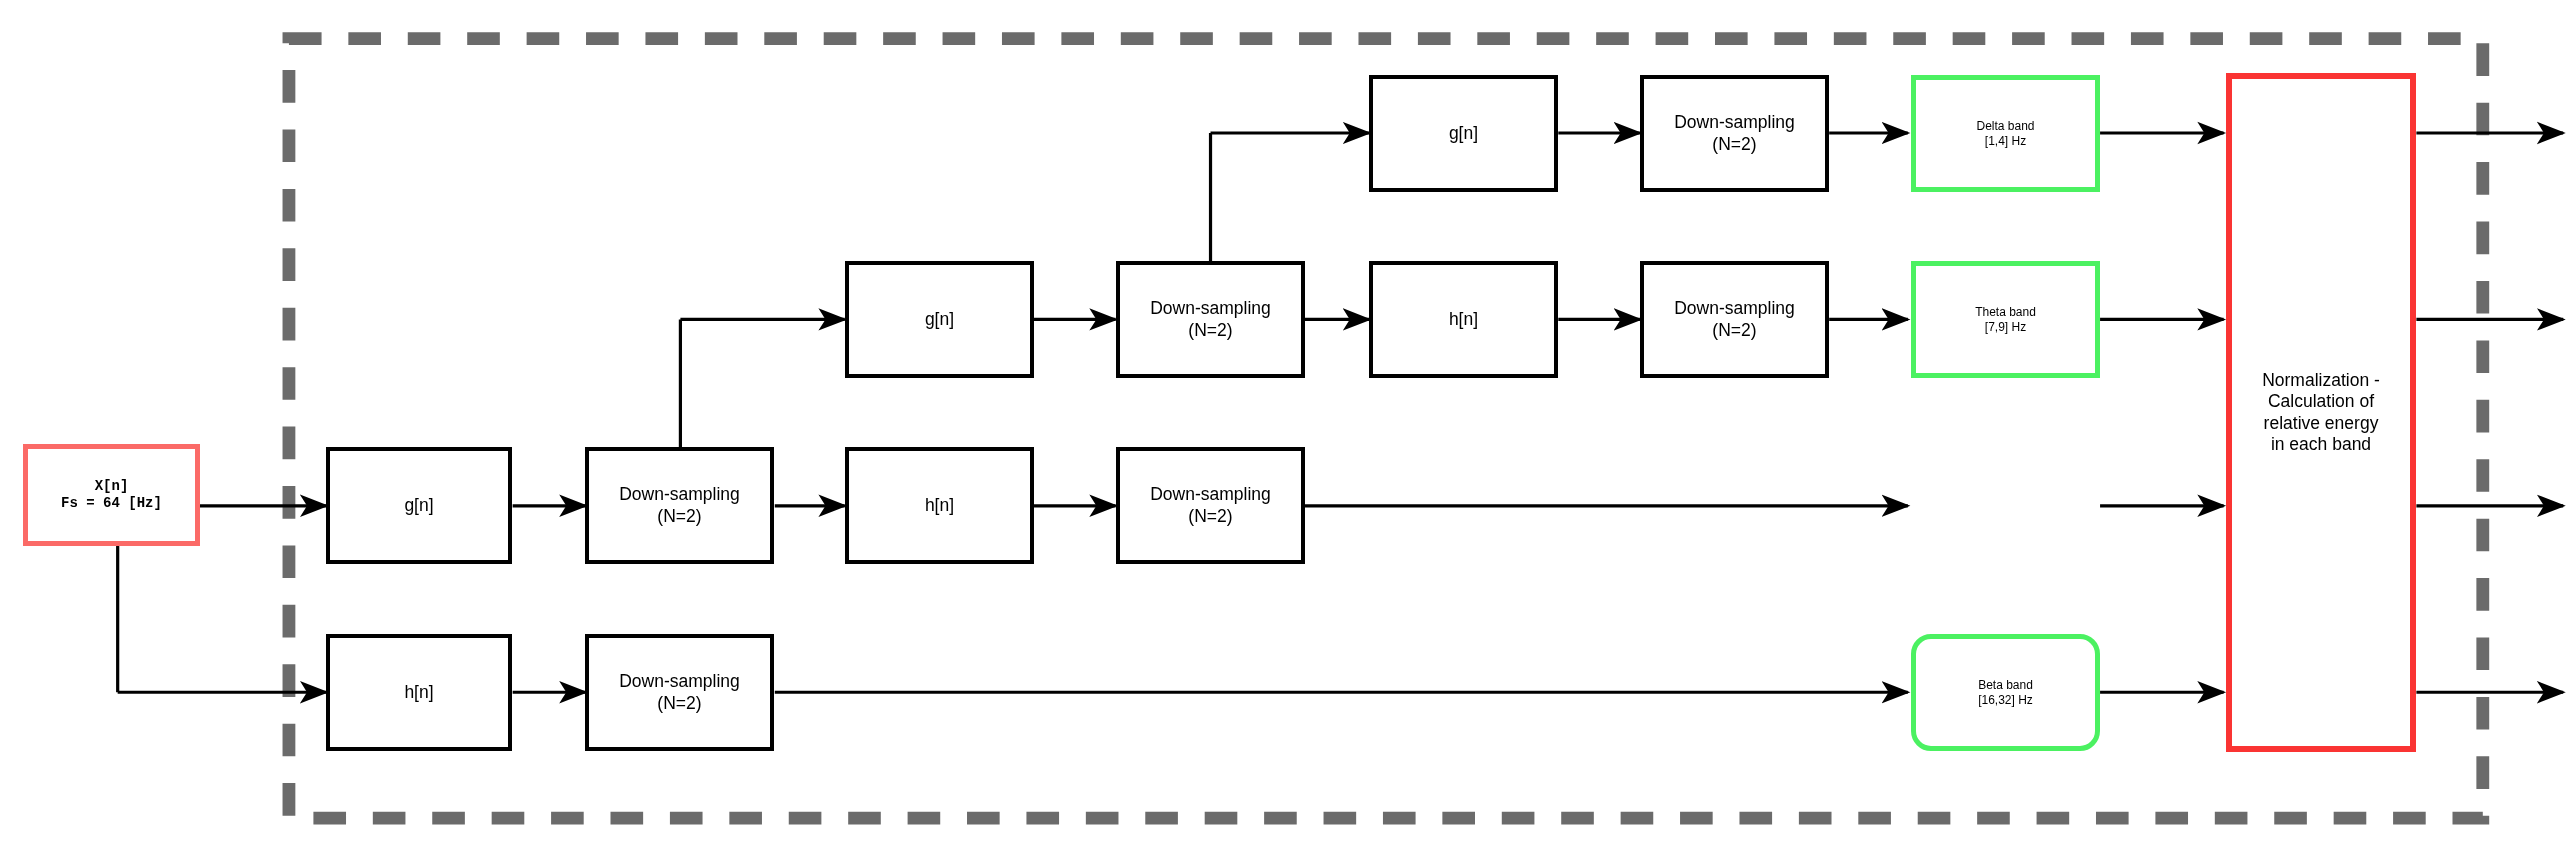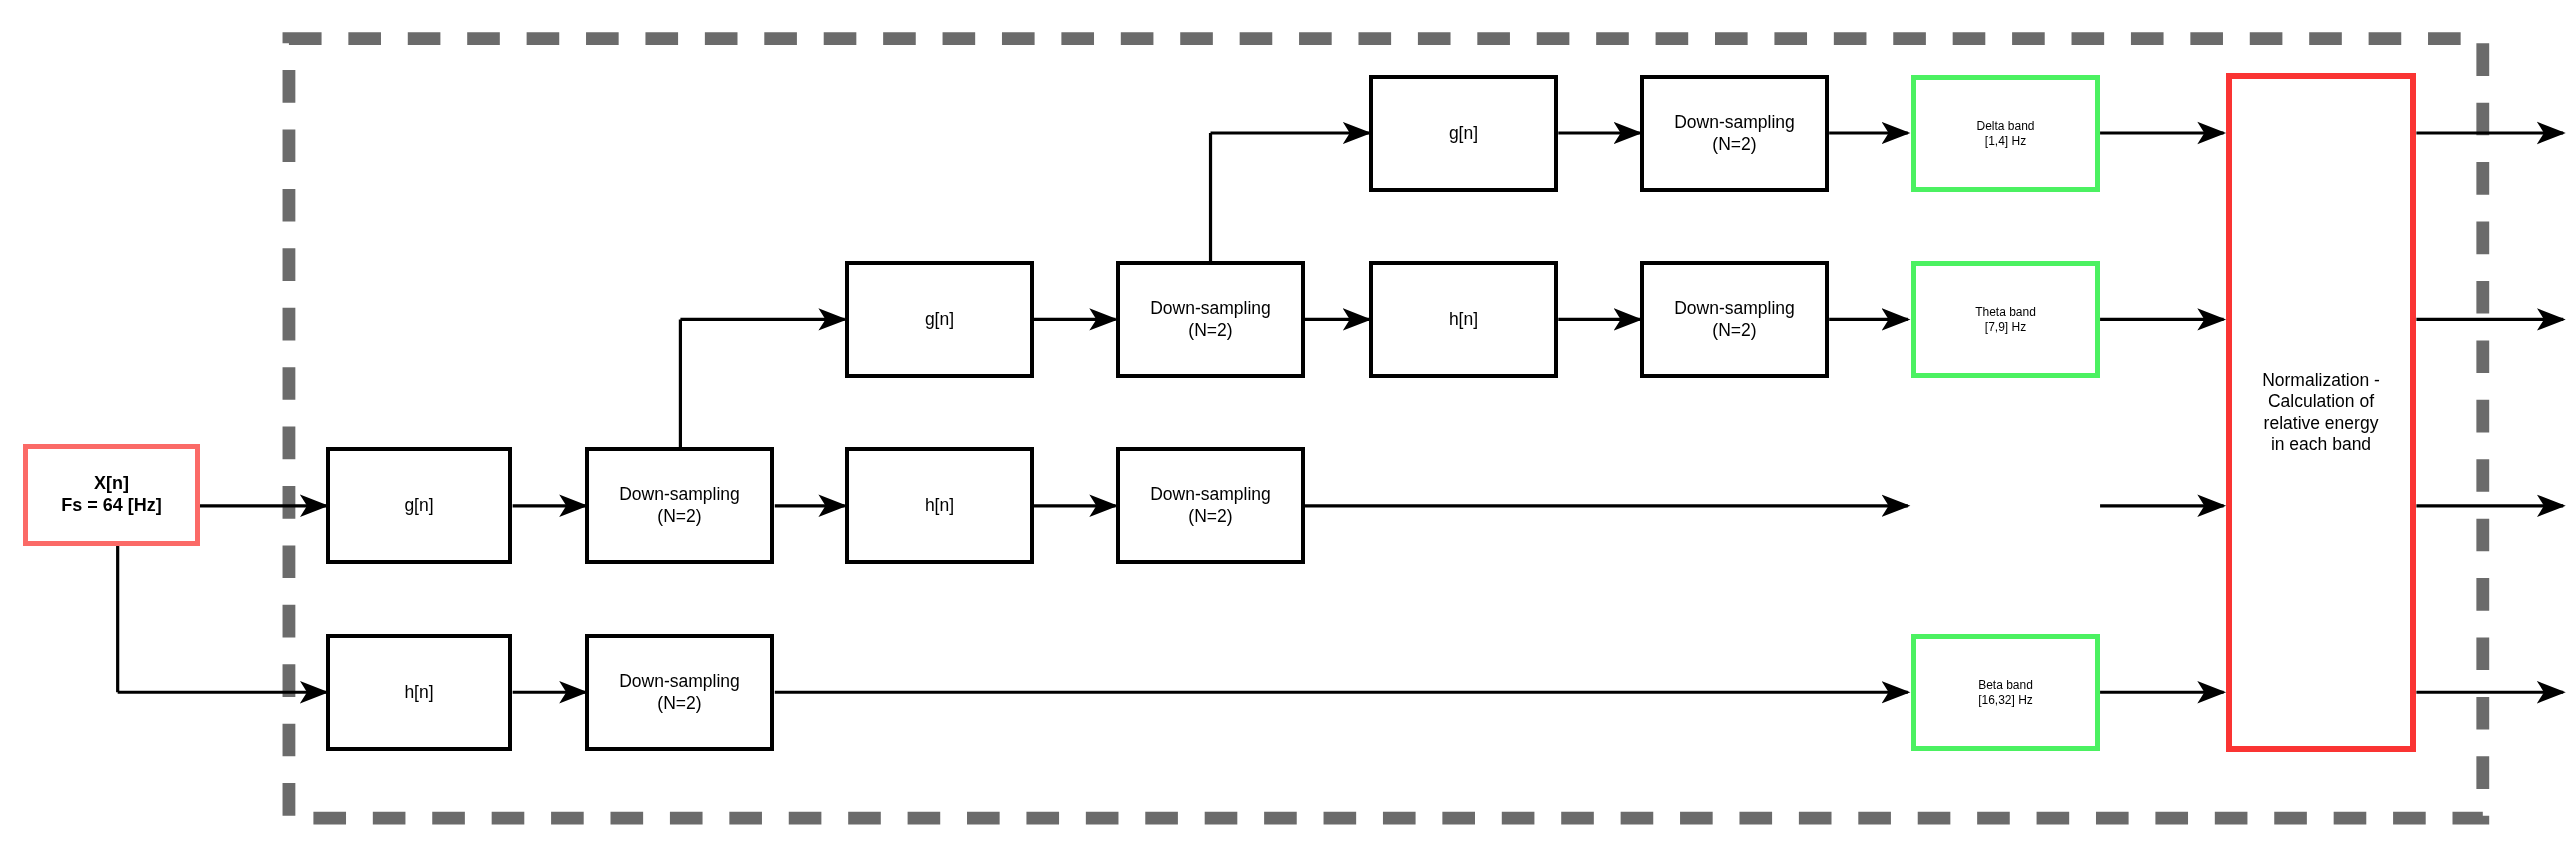--- a/index.html
+++ b/index.html
@@ -9,21 +9,21 @@
   svg#wires{position:absolute;left:0;top:0;width:2576px;height:866px;}
 
   .node{position:absolute;box-sizing:border-box;display:flex;align-items:center;
         justify-content:center;text-align:center;background:#ffffff;}
   .node .lbl{display:block;line-height:1.22;white-space:pre-line;color:#000000;}
 
   .node.black{border:4.1px solid #000000;}
   .node.black .lbl{font-size:17.5px;}
 
   .node.input{border:5.2px solid #fb6a67;}
-  .node.input .lbl{font-size:18px;font-weight:700;}
+  .node.input .lbl{font-size:14px;font-weight:700;font-family:Liberation Mono, monospace;}
 
   .node.band{border:5.2px solid #4bf161;}
   .node.band .lbl{font-size:12px;}
 
   .node.norm{border:6.4px solid #fa3433;}
   .node.norm .lbl{font-size:17.5px;}
 </style>
 </head>
 <body>
 
@@ -133,21 +133,21 @@
   </div>
 
   <div class="node band" style="left:1911px;top:75px;width:189px;height:117px;">
     <span class="lbl">Delta band
 [1,4] Hz</span>
   </div>
   <div class="node band" style="left:1911px;top:261px;width:189px;height:117px;">
     <span class="lbl">Theta band
 [7,9] Hz</span>
   </div>
-  <div class="node band" style="left:1911px;top:634px;width:189px;height:117px;">
+  <div class="node band" style="left:1911px;top:634px;width:189px;height:117px;border-radius:20px;">
     <span class="lbl">Beta band
 [16,32] Hz</span>
   </div>
 
   <div class="node norm" style="left:2226px;top:73px;width:190px;height:679px;">
     <span class="lbl">Normalization -
 Calculation of
 relative energy
 in each band</span>
   </div>

